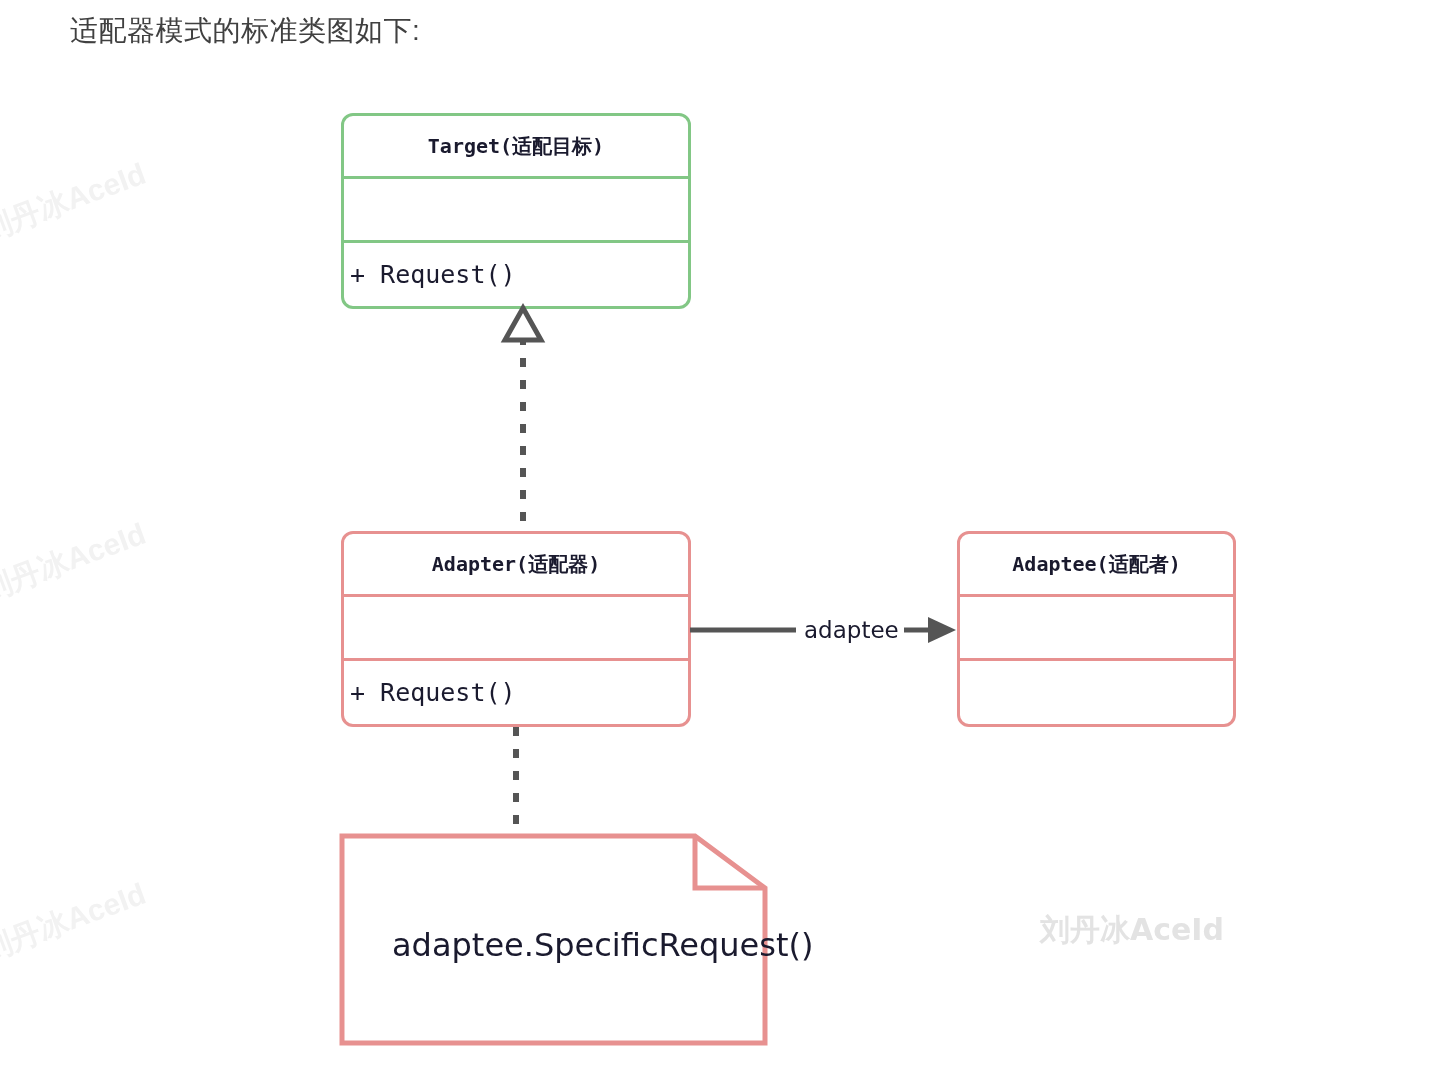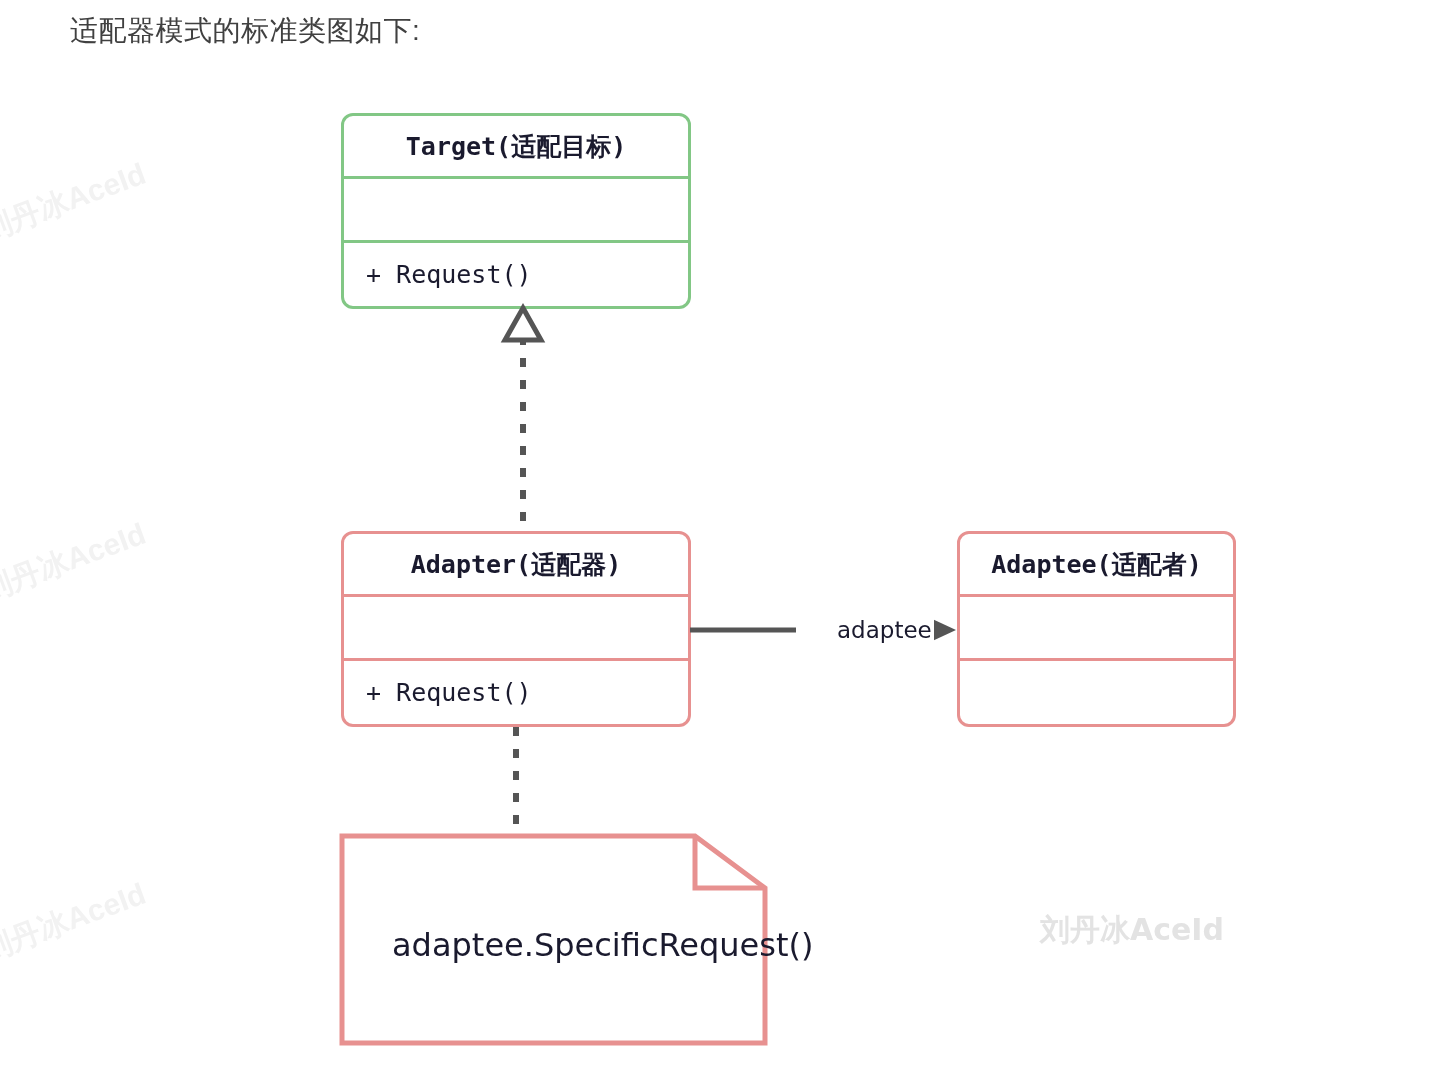--- a/index.html
+++ b/index.html
@@ -58,21 +58,21 @@
     border-style: solid;
     overflow: hidden;
   }
   .uml-class.green { border-color: #82c785; }
   .uml-class.red   { border-color: #e79190; }
 
   .uml-title {
     box-sizing: border-box;
     text-align: center;
     font-weight: bold;
-    font-size: 25px;
+    font-size: 20px;
     color: #1a1a2e;
     display: flex;
     align-items: center;
     justify-content: center;
     border-bottom-width: 3px;
     border-bottom-style: solid;
     font-family: "DejaVu Sans Mono", "Liberation Mono", monospace;
     letter-spacing: 0px;
   }
   .uml-class.green > .uml-title { border-bottom-color: #82c785; }
@@ -87,21 +87,20 @@
   .uml-class.red   > .uml-attrs { border-bottom-color: #e79190; }
 
   .uml-ops {
     box-sizing: border-box;
     display: flex;
     align-items: center;
     padding-left: 6px;
     font-size: 25px;
     color: #1a1a2e;
     font-family: "DejaVu Sans Mono", "Liberation Mono", monospace;
-    margin-left: 16px;
   }
 
   
   #note-box {
     position: absolute;
   }
   #note-text {
     position: absolute;
     font-size: 32px;
     color: #1a1a2e;
@@ -115,21 +114,20 @@
     overflow: visible;
   }
   .edge-label {
     position: absolute;
     font-size: 23px;
     color: #1a1a2e;
     background: #ffffff;
     padding: 0 2px;
     white-space: nowrap;
     font-family: "DejaVu Sans", "Liberation Sans", sans-serif;
-    margin-left: 33px;
   }
 </style>
 </head>
 <body>
 
 <div id="caption">适配器模式的标准类图如下:</div>
 
 <div class="wm-edge" style="left:-22px; top:182px;">刘丹冰AceId</div>
 <div class="wm-edge" style="left:-22px; top:542px;">刘丹冰AceId</div>
 <div class="wm-edge" style="left:-22px; top:902px;">刘丹冰AceId</div>

